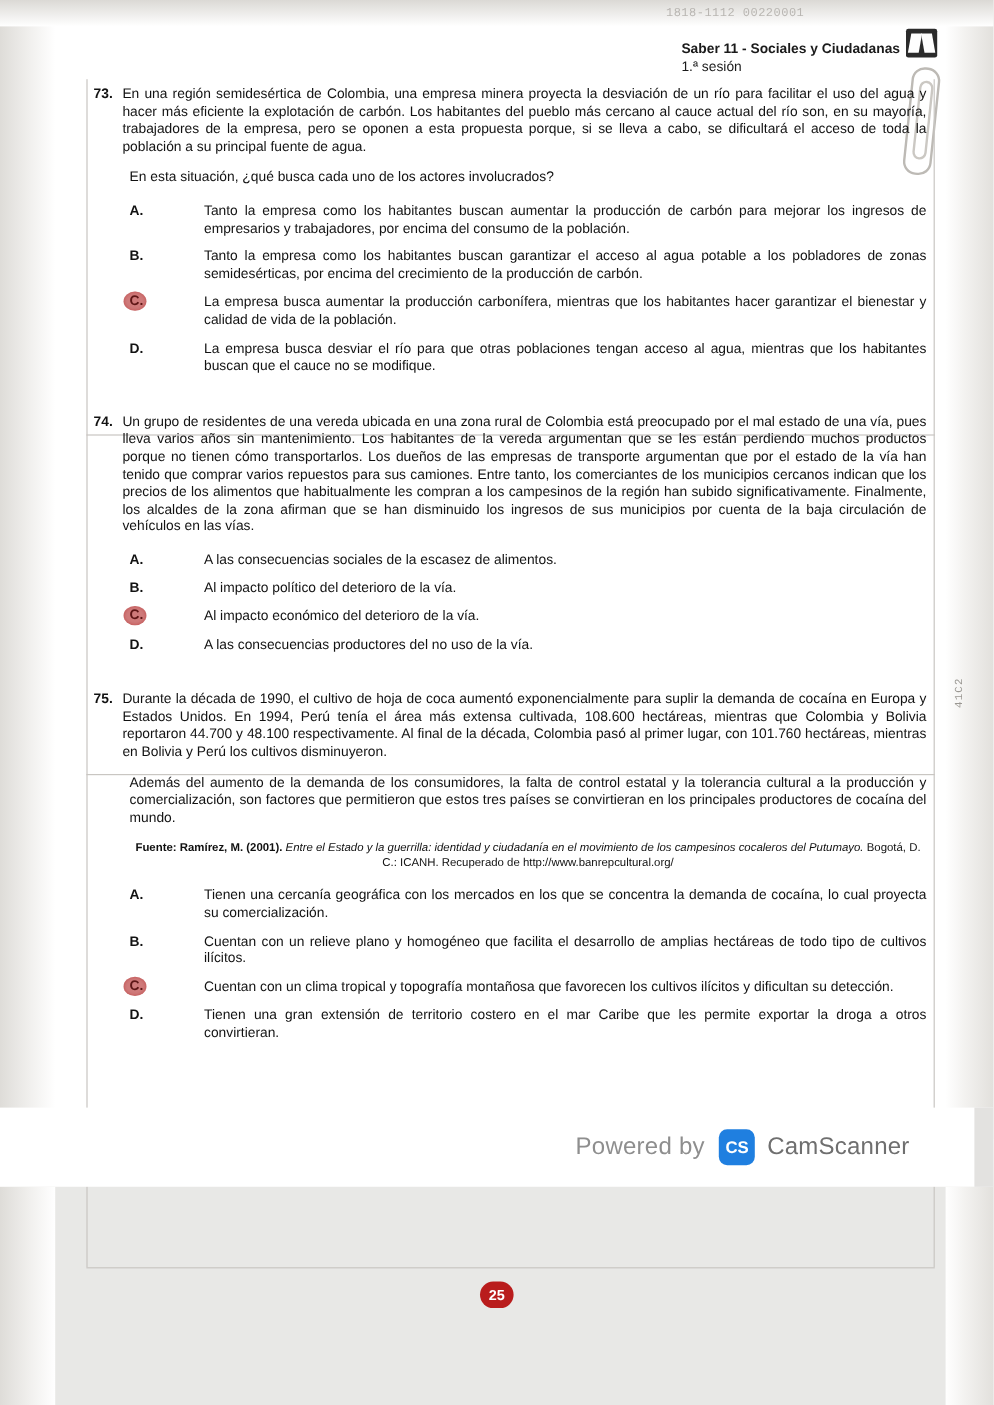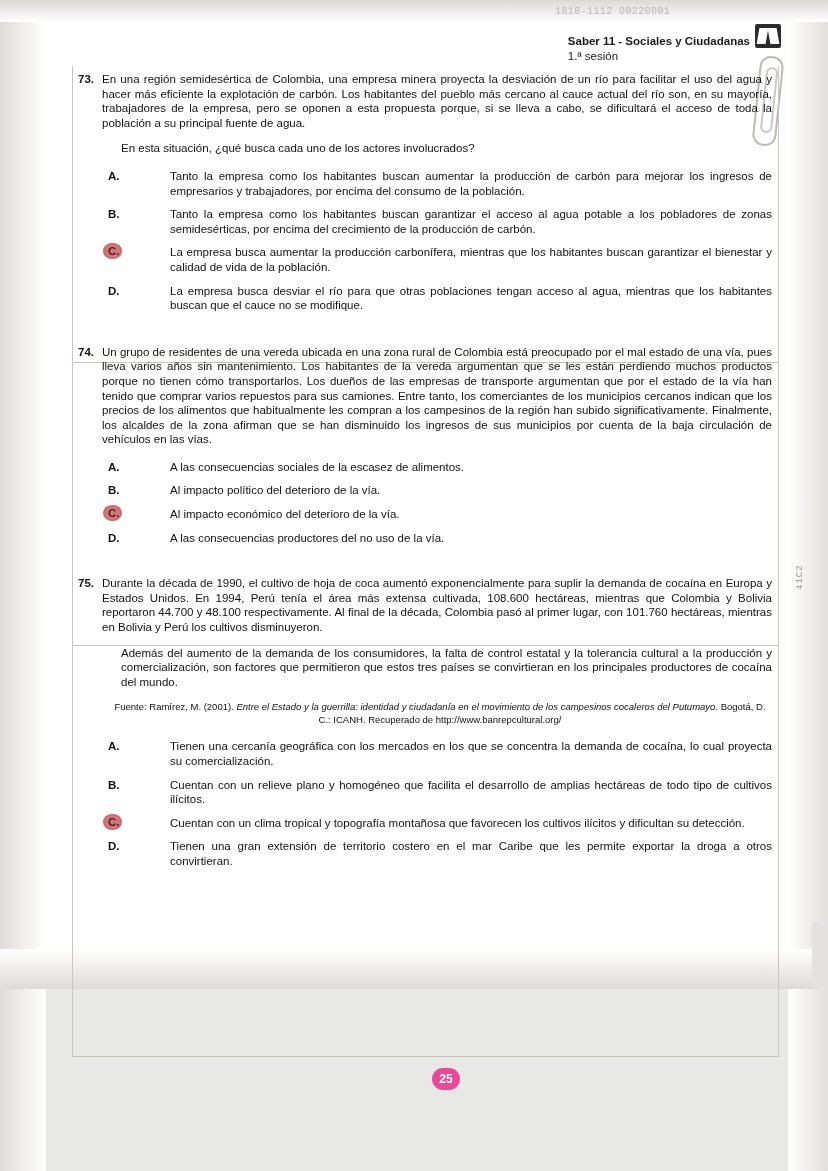--- a/index.html
+++ b/index.html
@@ -165,21 +165,21 @@
     line-height: 14.6px;
     box-sizing: border-box;
   }
   .q-stem {
     flex: 1;
     font-size: 11.5px;
     line-height: 14.6px;
     text-align: justify;
   }
   .q-sub {
-    margin-left: 43px;
+    margin-left: 30px;
     margin-top: 11px;
     font-size: 11.5px;
     line-height: 14.6px;
     text-align: justify;
   }
   .options {
     margin-top: 13px;
     margin-left: 30px;
   }
   .opt {
@@ -229,21 +229,21 @@
 
   .source {
     margin-left: 30px;
     margin-top: 12px;
     font-size: 9.5px;
     line-height: 12.5px;
     text-align: center;
     color: #101010;
   }
   .source .ital { font-style: italic; text-align: right; }
-  .source .bold { font-weight: normal; }
+  .source .bold { font-weight: bold; }
 
   
   .side-code {
     position: absolute;
     left: 795px;
     top: 590px;
     font-size: 9px;
     color: #9b9893;
     transform: rotate(-90deg);
     transform-origin: left top;
@@ -254,28 +254,27 @@
 
   
   .page-num {
     position: absolute;
     left: 50%;
     transform: translateX(-50%);
     top: 1068px;
     width: 28px;
     height: 22px;
     border-radius: 11px;
-    background: #ec4899;
+    background: #b91c1c;
     color: #fff;
     font-size: 12px;
     font-weight: bold;
     display: flex;
     align-items: center;
     justify-content: center;
-    margin-left: 32px;
   }
 
   
   .footer {
     position: absolute;
     left: 0;
     bottom: 0;
     width: 828px;
     height: 66px;
     background: #ffffff;
@@ -361,21 +360,21 @@
         <div class="opt">
           <div class="opt-letter">B.</div>
           <div class="opt-text">Tanto la empresa como los habitantes buscan garantizar el acceso al agua potable a los pobladores de zonas semidesérticas, por encima del crecimiento de la producción de carbón.</div>
         </div>
         <div class="opt marked">
           <div class="opt-letter">
             <span class="mark-blob">
                 <span>C.</span>
               </span>
           </div>
-          <div class="opt-text">La empresa busca aumentar la producción carbonífera, mientras que los habitantes buscan garantizar el bienestar y calidad de vida de la población.</div>
+          <div class="opt-text">La empresa busca aumentar la producción carbonífera, mientras que los habitantes hacer garantizar el bienestar y calidad de vida de la población.</div>
         </div>
         <div class="opt">
           <div class="opt-letter">D.</div>
           <div class="opt-text">La empresa busca desviar el río para que otras poblaciones tengan acceso al agua, mientras que los habitantes buscan que el cauce no se modifique.</div>
         </div>
       </div>
     </div>
 
     <div style="height:23px"></div>
 
@@ -444,15 +443,20 @@
         </div>
       </div>
     </div>
 
   </div>
 
   <div class="side-code">41C2</div>
 
   <div class="page-num">25</div>
 
+  <div class="footer">
+    <span class="powered">Powered by</span>
+    <span class="cs-badge">CS</span>
+    <span class="cs-name">CamScanner</span>
+  </div>
   <div class="footer-strip"></div>
 
 </div>
 
 </body></html>

